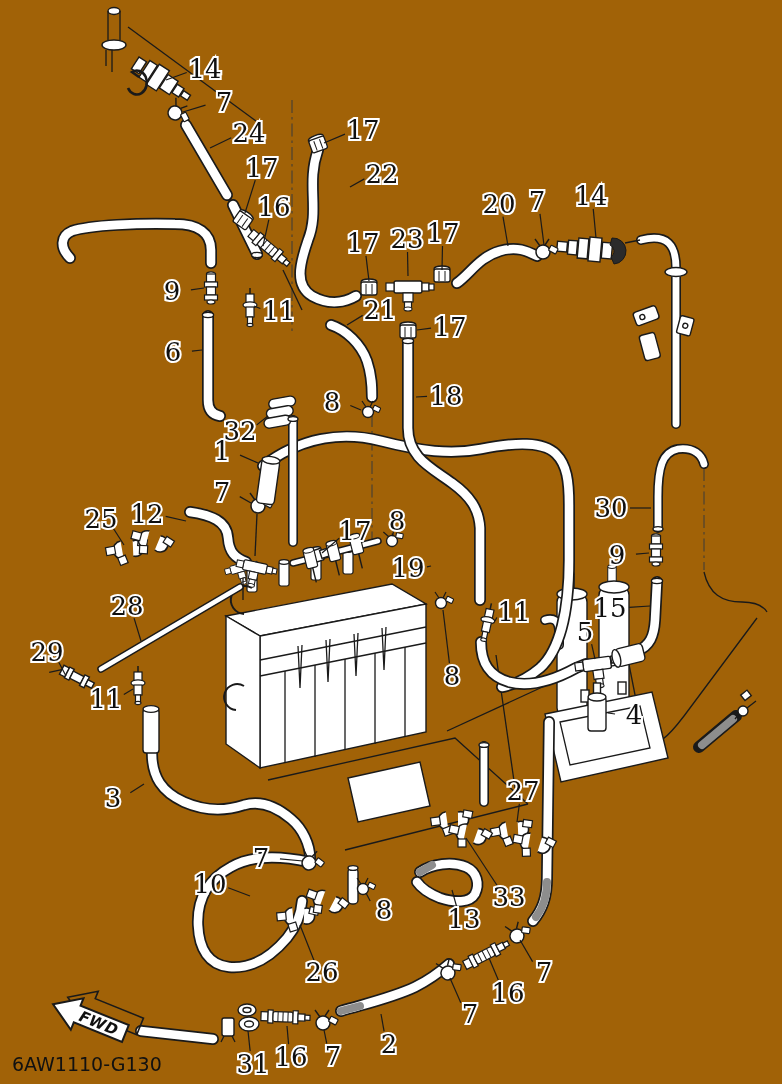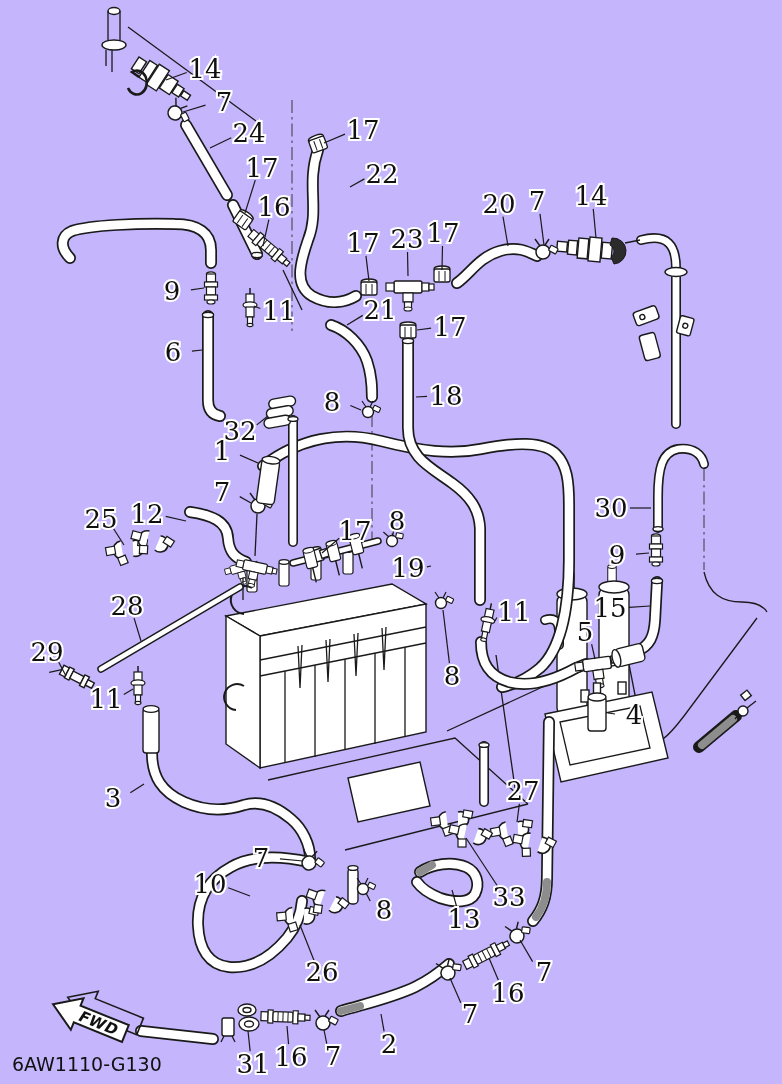--- a/index.html
+++ b/index.html
@@ -1,16 +1,16 @@
 <!DOCTYPE html>
 <html><head>
 <meta charset="utf-8">
 <style>
   html,body{margin:0;padding:0;background:#fff;}
-  #stage{position:relative;width:782px;height:1084px;background:#c4b5fd;overflow:hidden;}
+  #stage{position:relative;width:782px;height:1084px;background:#a16207;overflow:hidden;}
   svg{display:block;}
   .ln{fill:none;stroke:#1a1a1a;stroke-width:1.3;}
   .ln2{fill:none;stroke:#1a1a1a;stroke-width:2;}
   .cl{fill:none;stroke:#3a3a3a;stroke-width:1;stroke-dasharray:13 4 2.5 4;}
   .t-o{fill:none;stroke:#1a1a1a;stroke-width:12;stroke-linecap:round;stroke-linejoin:round;}
   .t-i{fill:none;stroke:#fff;stroke-width:8.6;stroke-linecap:round;stroke-linejoin:round;}
   .p-o{fill:none;stroke:#1a1a1a;stroke-width:10;stroke-linecap:round;stroke-linejoin:round;}
   .p-i{fill:none;stroke:#fff;stroke-width:6.8;stroke-linecap:round;stroke-linejoin:round;}
   .s-o{fill:none;stroke:#1a1a1a;stroke-width:7.5;stroke-linecap:round;}
   .s-i{fill:none;stroke:#fff;stroke-width:4.6;stroke-linecap:round;}

